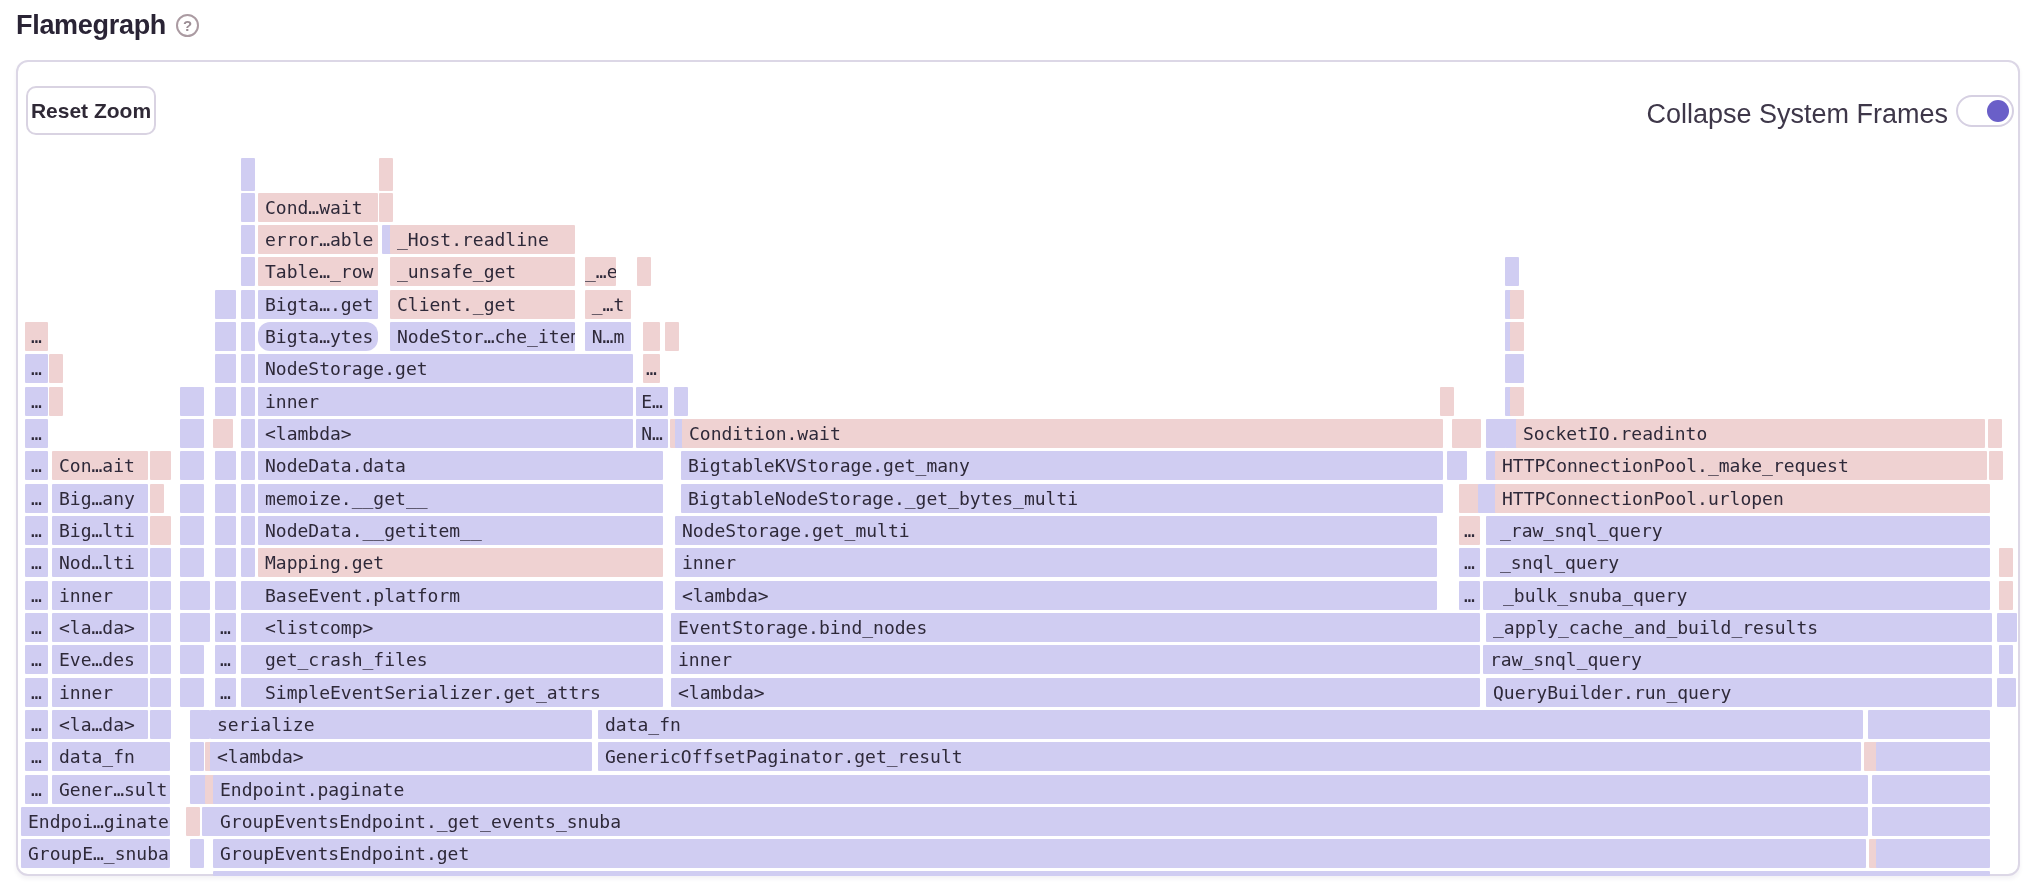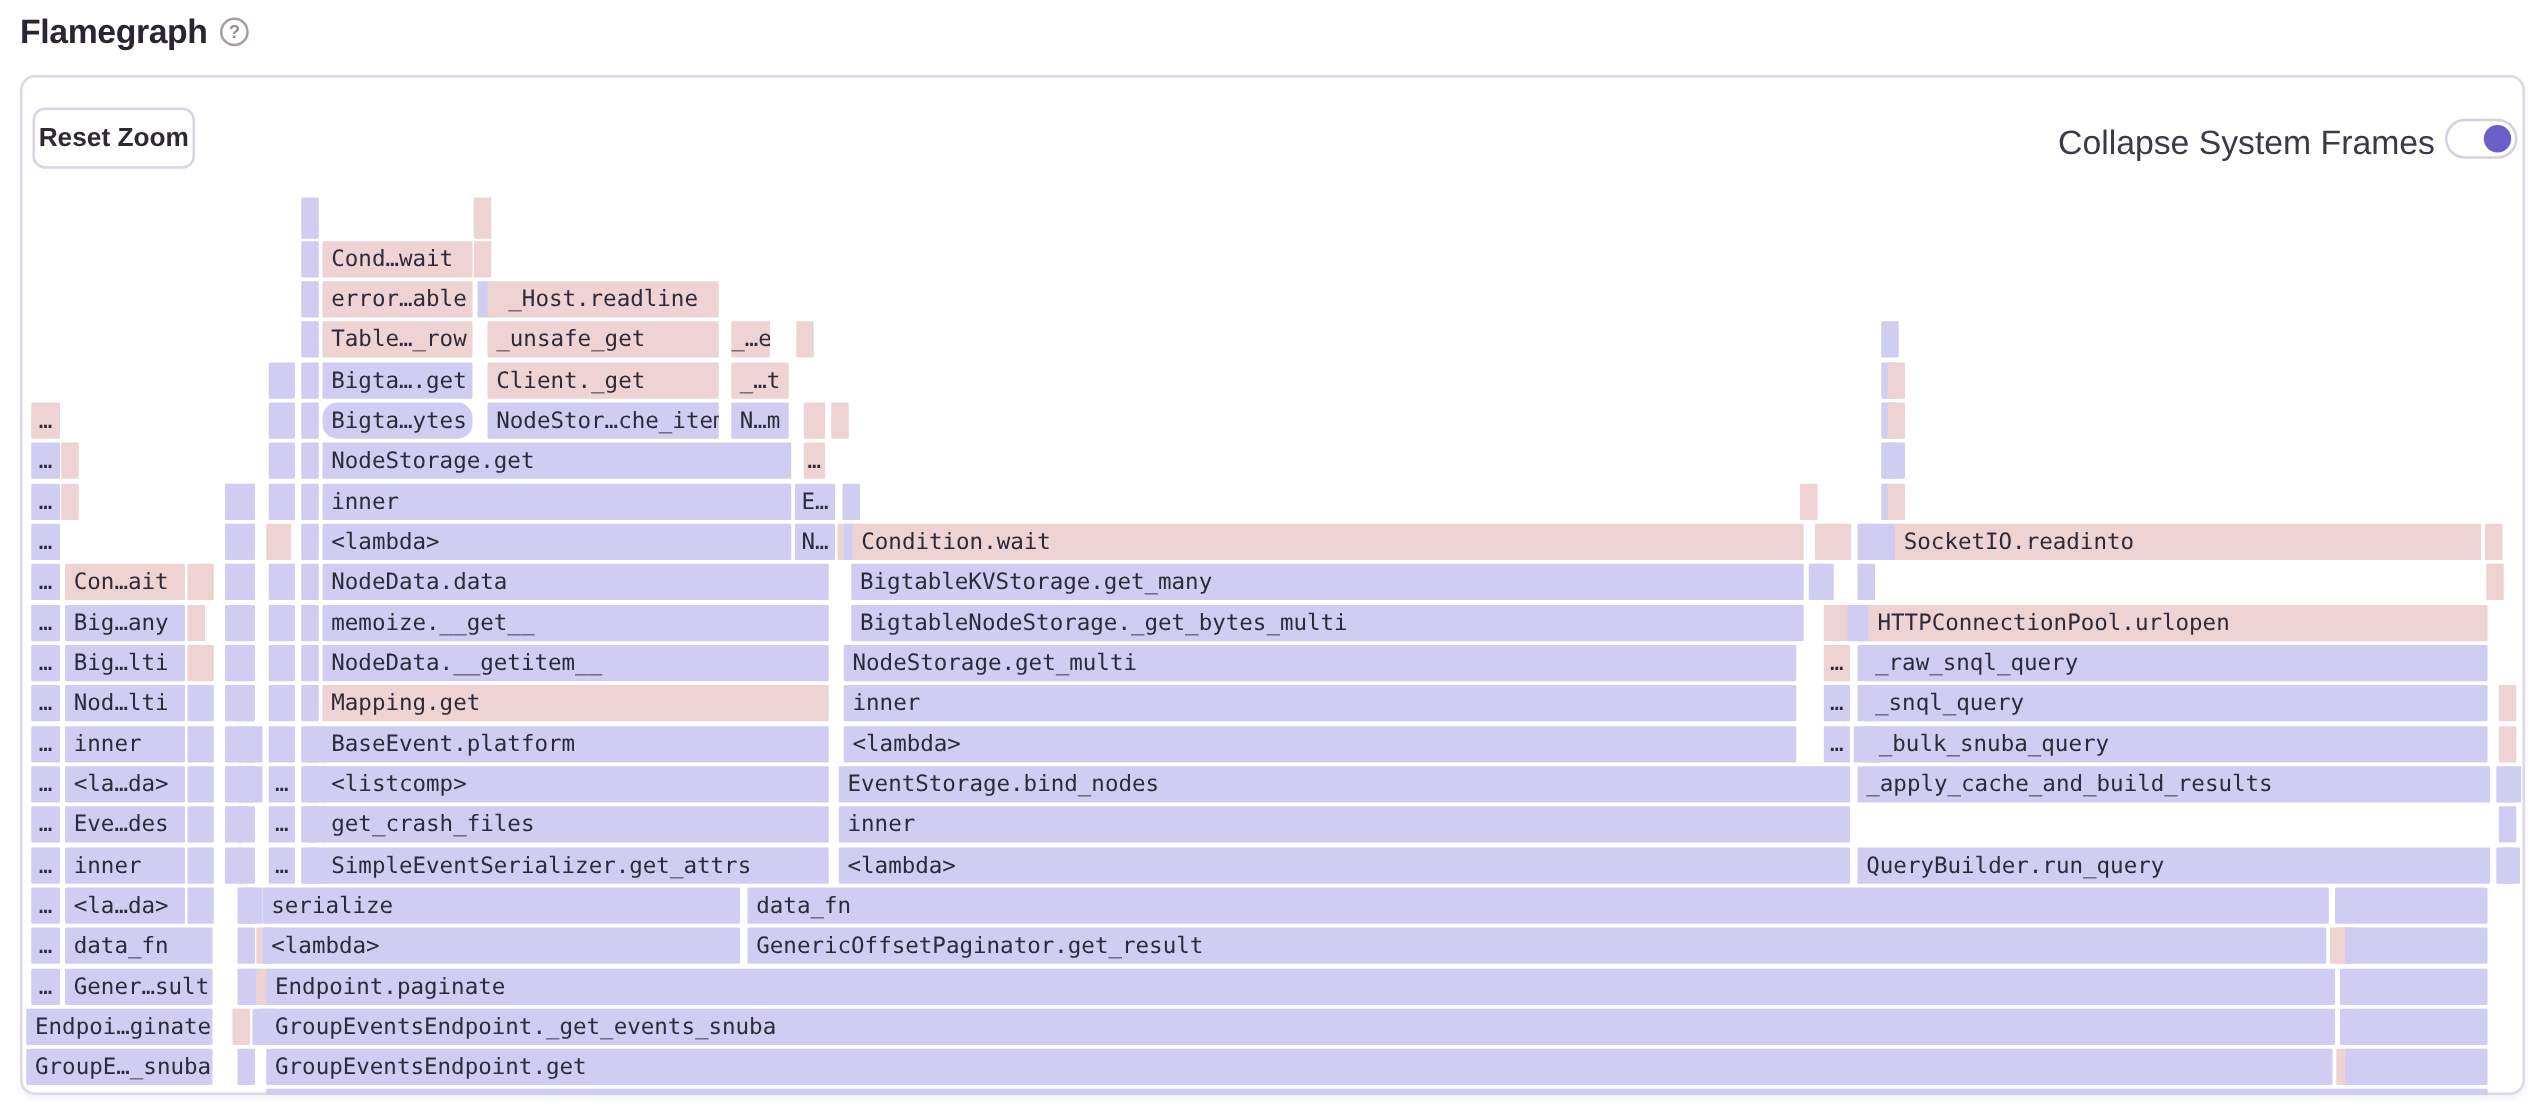--- a/index.html
+++ b/index.html
@@ -58,21 +58,21 @@
 
   <div id="flame">
       <div class="frame purp" style="left: 241px; top: 158px; width: 4px; height: 33px; line-height: 33px;"></div>
       <div class="frame pink" style="left: 379px; top: 158px; width: 4px; height: 33px; line-height: 33px;"></div>
       <div class="frame purp" style="left: 241px; top: 193px; width: 4px; height: 29px; line-height: 29px;"></div>
       <div class="frame pink" style="left: 258px; top: 193px; width: 120px; height: 29px; line-height: 29px;">Cond…wait</div>
       <div class="frame pink" style="left: 379px; top: 193px; width: 4px; height: 29px; line-height: 29px;"></div>
       <div class="frame purp" style="left: 241px; top: 225px; width: 4px; height: 29px; line-height: 29px;"></div>
       <div class="frame pink" style="left: 258px; top: 225px; width: 120px; height: 29px; line-height: 29px;">error…able</div>
       <div class="frame purp" style="left: 382px; top: 225px; width: 5px; height: 29px; line-height: 29px;"></div>
-      <div class="frame pink" style="left: 390px; top: 225px; width: 185px; height: 29px; line-height: 29px; text-align: center;">_Host.readline</div>
+      <div class="frame pink" style="left: 390px; top: 225px; width: 185px; height: 29px; line-height: 29px;">_Host.readline</div>
       <div class="frame purp" style="left: 241px; top: 257px; width: 4px; height: 29px; line-height: 29px;"></div>
       <div class="frame pink" style="left: 258px; top: 257px; width: 120px; height: 29px; line-height: 29px;">Table…_row</div>
       <div class="frame pink" style="left: 390px; top: 257px; width: 185px; height: 29px; line-height: 29px;">_unsafe_get</div>
       <div class="frame pink ctr" style="left: 585px; top: 257px; width: 31px; height: 29px; line-height: 29px;">_…e</div>
       <div class="frame pink" style="left: 637px; top: 257px; width: 5px; height: 29px; line-height: 29px;"></div>
       <div class="frame purp" style="left: 1505px; top: 257px; width: 4px; height: 29px; line-height: 29px;"></div>
       <div class="frame purp" style="left: 215px; top: 290px; width: 21px; height: 29px; line-height: 29px;"></div>
       <div class="frame purp" style="left: 241px; top: 290px; width: 4px; height: 29px; line-height: 29px;"></div>
       <div class="frame purp" style="left: 258px; top: 290px; width: 120px; height: 29px; line-height: 29px;">Bigta….get</div>
       <div class="frame pink" style="left: 390px; top: 290px; width: 185px; height: 29px; line-height: 29px;">Client._get</div>
@@ -135,20 +135,21 @@
       <div class="frame pink" style="left: 157px; top: 451px; width: 4px; height: 29px; line-height: 29px;"></div>
       <div class="frame purp" style="left: 180px; top: 451px; width: 4px; height: 29px; line-height: 29px;"></div>
       <div class="frame purp" style="left: 190px; top: 451px; width: 4px; height: 29px; line-height: 29px;"></div>
       <div class="frame purp" style="left: 215px; top: 451px; width: 21px; height: 29px; line-height: 29px;"></div>
       <div class="frame purp" style="left: 241px; top: 451px; width: 4px; height: 29px; line-height: 29px;"></div>
       <div class="frame purp" style="left: 258px; top: 451px; width: 405px; height: 29px; line-height: 29px;">NodeData.data</div>
       <div class="frame purp" style="left: 681px; top: 451px; width: 762px; height: 29px; line-height: 29px;">BigtableKVStorage.get_many</div>
       <div class="frame purp" style="left: 1447px; top: 451px; width: 4px; height: 29px; line-height: 29px;"></div>
       <div class="frame purp" style="left: 1453px; top: 451px; width: 4px; height: 29px; line-height: 29px;"></div>
       <div class="frame purp" style="left: 1486px; top: 451px; width: 4px; height: 29px; line-height: 29px;"></div>
+      <div class="frame pink" style="left: 1495px; top: 451px; width: 492px; height: 29px; line-height: 29px;">HTTPConnectionPool._make_request</div>
       <div class="frame pink" style="left: 1989px; top: 451px; width: 4px; height: 29px; line-height: 29px;"></div>
       <div class="frame purp ctr" style="left: 25px; top: 484px; width: 23px; height: 29px; line-height: 29px;">…</div>
       <div class="frame purp" style="left: 52px; top: 484px; width: 96px; height: 29px; line-height: 29px;">Big…any</div>
       <div class="frame pink" style="left: 150px; top: 484px; width: 5px; height: 29px; line-height: 29px;"></div>
       <div class="frame purp" style="left: 180px; top: 484px; width: 4px; height: 29px; line-height: 29px;"></div>
       <div class="frame purp" style="left: 190px; top: 484px; width: 4px; height: 29px; line-height: 29px;"></div>
       <div class="frame purp" style="left: 215px; top: 484px; width: 21px; height: 29px; line-height: 29px;"></div>
       <div class="frame purp" style="left: 241px; top: 484px; width: 4px; height: 29px; line-height: 29px;"></div>
       <div class="frame purp" style="left: 258px; top: 484px; width: 405px; height: 29px; line-height: 29px;">memoize.__get__</div>
       <div class="frame purp" style="left: 681px; top: 484px; width: 762px; height: 29px; line-height: 29px;">BigtableNodeStorage._get_bytes_multi</div>
@@ -215,20 +216,21 @@
       <div class="frame purp ctr" style="left: 25px; top: 645px; width: 23px; height: 29px; line-height: 29px;">…</div>
       <div class="frame purp" style="left: 52px; top: 645px; width: 96px; height: 29px; line-height: 29px;">Eve…des</div>
       <div class="frame purp" style="left: 150px; top: 645px; width: 21px; height: 29px; line-height: 29px;"></div>
       <div class="frame purp" style="left: 180px; top: 645px; width: 4px; height: 29px; line-height: 29px;"></div>
       <div class="frame purp" style="left: 190px; top: 645px; width: 4px; height: 29px; line-height: 29px;"></div>
       <div class="frame purp ctr" style="left: 215px; top: 645px; width: 21px; height: 29px; line-height: 29px;">…</div>
       <div class="frame purp" style="left: 241px; top: 645px; width: 4px; height: 29px; line-height: 29px;"></div>
       <div class="frame purp" style="left: 246px; top: 645px; width: 3px; height: 29px; line-height: 29px;"></div>
       <div class="frame purp" style="left: 258px; top: 645px; width: 405px; height: 29px; line-height: 29px;">get_crash_files</div>
       <div class="frame purp" style="left: 671px; top: 645px; width: 809px; height: 29px; line-height: 29px;">inner</div>
+      <div class="frame purp" style="left: 1483px; top: 645px; width: 509px; height: 29px; line-height: 29px;">raw_snql_query</div>
       <div class="frame purp" style="left: 1999px; top: 645px; width: 4px; height: 29px; line-height: 29px;"></div>
       <div class="frame purp ctr" style="left: 25px; top: 678px; width: 23px; height: 29px; line-height: 29px;">…</div>
       <div class="frame purp" style="left: 52px; top: 678px; width: 96px; height: 29px; line-height: 29px;">inner</div>
       <div class="frame purp" style="left: 150px; top: 678px; width: 21px; height: 29px; line-height: 29px;"></div>
       <div class="frame purp" style="left: 180px; top: 678px; width: 4px; height: 29px; line-height: 29px;"></div>
       <div class="frame purp" style="left: 190px; top: 678px; width: 4px; height: 29px; line-height: 29px;"></div>
       <div class="frame purp ctr" style="left: 215px; top: 678px; width: 21px; height: 29px; line-height: 29px;">…</div>
       <div class="frame purp" style="left: 241px; top: 678px; width: 4px; height: 29px; line-height: 29px;"></div>
       <div class="frame purp" style="left: 246px; top: 678px; width: 3px; height: 29px; line-height: 29px;"></div>
       <div class="frame purp" style="left: 258px; top: 678px; width: 405px; height: 29px; line-height: 29px;">SimpleEventSerializer.get_attrs</div>

